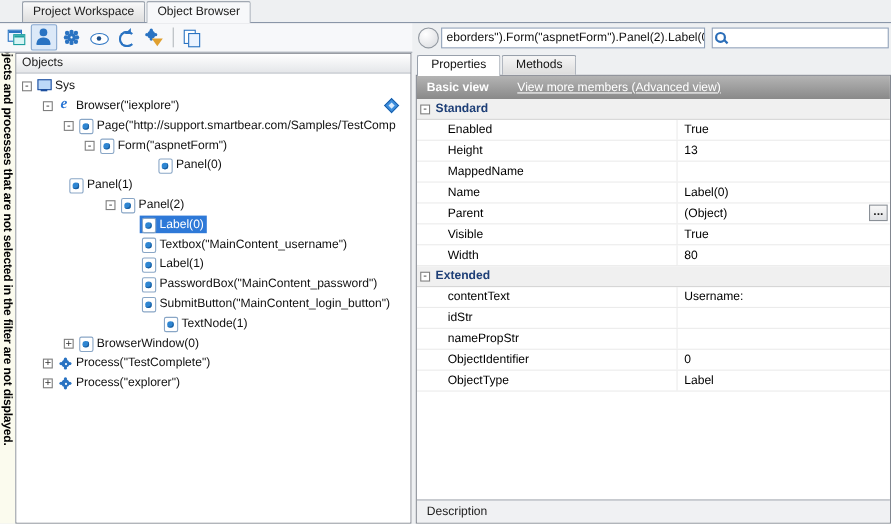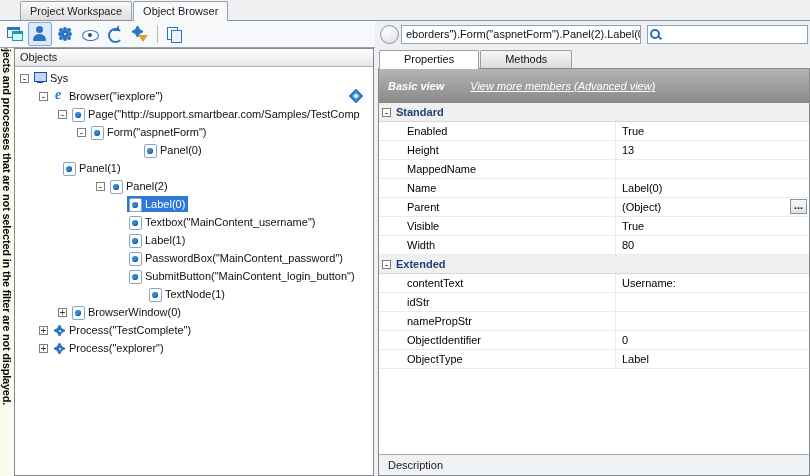--- a/index.html
+++ b/index.html
@@ -118,26 +118,26 @@
   .process-icon::after { content:""; position:absolute; left:7px; top:7px; width:2px; height:2px;
       background:#fff; border-radius:50%; }
 
   .locate-icon { position:absolute; right:12px; top:24px; width:10px; height:10px; background:#3b8ede;
       transform:rotate(45deg); box-shadow:inset 0 0 0 1px #1d5fa8; }
   .locate-icon::after { content:""; position:absolute; left:3px; top:3px; width:4px; height:4px; background:#d8ecff; }
 
   
   .rpanel { position:absolute; left:378px; top:48px; right:0; bottom:0; display:flex; flex-direction:column; }
   .rtabs { height:20px; display:flex; align-items:flex-end; padding-left:1px; flex:none; position:relative; z-index:2; }
-  .rtab { padding:2px 24px 3px; border:1px solid #98a0ab; border-bottom:none; margin-right:1px;
+  .rtab { padding:2px 12px 3px; border:1px solid #98a0ab; border-bottom:none; margin-right:1px;
           background:linear-gradient(#f6f6f6,#dcdcdc); border-radius:2px 2px 0 0; cursor:default; }
   .rtab.active { background:#fff; margin-bottom:-1px; padding-bottom:4px; }
   .rframe { flex:1; min-height:0; border:1px solid #828790; background:#fff; display:flex; flex-direction:column; }
-  .basicbar { height:34px; flex:none; background:linear-gradient(#b4b4b4,#898989); display:flex;
-              align-items:center; padding:0 9px; color:#fff;font-style:italic; }
+  .basicbar { height:21px; flex:none; background:linear-gradient(#b4b4b4,#898989); display:flex;
+              align-items:center; padding:0 9px; color:#fff; }
   .bv-label { font-weight:bold; margin-right:26px; }
   .bv-link { text-decoration:underline; cursor:pointer; color:#fff; }
   .grid { flex:1; min-height:0; overflow:hidden; background:#fff; }
   .grow { height:19px; display:flex; align-items:center; border-bottom:1px solid #ebebeb; }
   .grow.group { background:#f0f0f0; border-bottom:1px solid #d6d6d6; padding-left:3px; }
   .gname { color:#1e3f77; font-weight:bold; margin-left:2px; }
   .pname { width:236px; flex:none; padding-left:28px; color:#000; }
   .pvalue { flex:1; align-self:stretch; border-left:1px solid #ebebeb; display:flex; align-items:center;
             padding-left:6px; color:#000; position:relative; }
   .ellipsis-btn { position:absolute; right:2px; top:1px; width:17px; height:15px; border:1px solid #8a9097;

